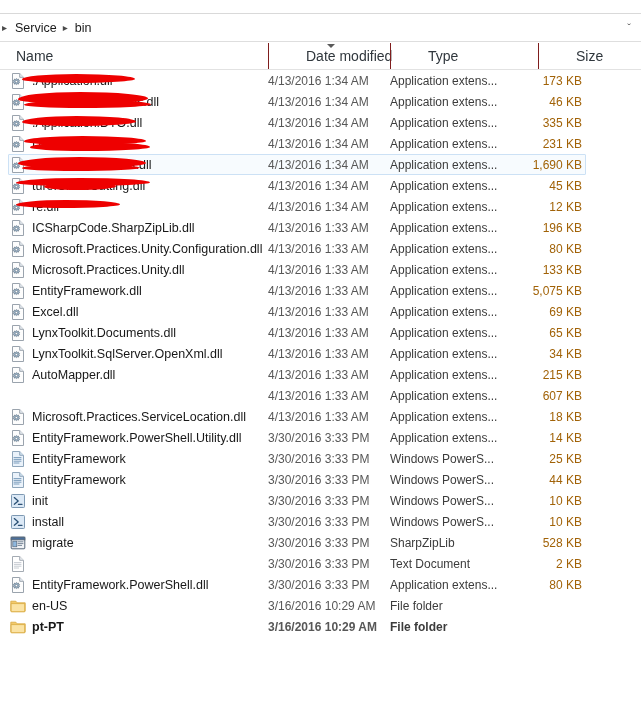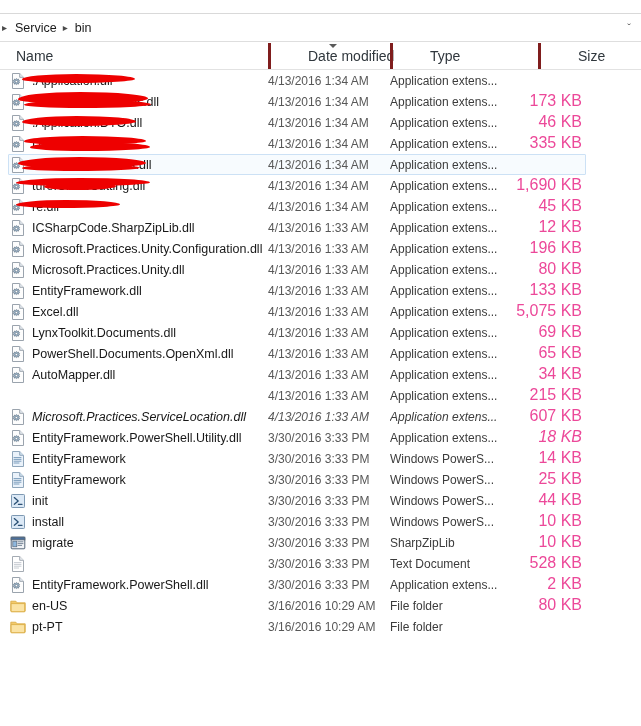--- a/index.html
+++ b/index.html
@@ -47,21 +47,21 @@
     box-sizing:border-box;
   }
   .colheader .col{
     position:absolute;top:0;height:26px;
     display:flex;align-items:center;
     font-size:14px;color:#30373d;
     box-sizing:border-box;
     padding-left:8px;
     white-space:nowrap;
   }
-  .colheader .col.divider{border-left:3px solid #7f1d1d;padding-left:37px;}
+  .colheader .col.divider{border-left:1px solid #7f1d1d;padding-left:37px;}
   .sort-arrow{
     position:absolute;top:1px;
     width:0;height:0;
     border-left:4px solid transparent;
     border-right:4px solid transparent;
     border-top:4px solid #5a5a5a;
   }
 
   
   .c-name{left:8px;width:260px;}
@@ -90,22 +90,22 @@
 
   .cell{
     position:absolute;top:0;height:21px;
     display:flex;align-items:center;
     white-space:nowrap;overflow:hidden;
     box-sizing:border-box;
   }
   .cell-name{left:10px;width:258px;padding-left:0;}
   .cell-date{left:268px;width:118px;color:#575757;font-size:12px;}
   .cell-type{left:390px;width:118px;color:#3c3c3c;font-size:12px;}
-  .cell-size{left:506px;width:80px;color:#ec4899;font-size:16px;
-             justify-content:flex-end;padding-right:4px;margin-top:20px;}
+  .cell-size{left:506px;width:80px;color:#a16207;font-size:12px;
+             justify-content:flex-end;padding-right:4px;}
 
   .fname{font-size:12.5px;color:#181818;position:relative;z-index:1;}
 
   
   .icon{
     width:16px;height:16px;margin-right:6px;flex:0 0 16px;
     position:relative;
   }
   .icon svg{display:block;width:16px;height:16px;}
 
@@ -397,21 +397,21 @@
           <span class="icon">
             <svg viewBox="0 0 16 16">
               <path d="M2.5 0.5h7.2l3.8 3.8v11.2h-11z" fill="#fdfdfd" stroke="#9aa3ad" stroke-width="1"></path>
               <path d="M9.7 0.5v3.8h3.8" fill="#e8edf2" stroke="#9aa3ad" stroke-width="1"></path>
               <g transform="translate(3.2,5.4)">
                 <path d="M3.2 0.2 4.1 1.0 5.2 0.6 5.3 1.8 6.4 2.2 5.8 3.2 6.4 4.2 5.3 4.6 5.2 5.8 4.1 5.4 3.2 6.2 2.3 5.4 1.2 5.8 1.1 4.6 0 4.2 0.6 3.2 0 2.2 1.1 1.8 1.2 0.6 2.3 1.0z" fill="#9fb7cc" stroke="#5a6b7a" stroke-width="0.6" stroke-linejoin="round"></path>
                 <circle cx="3.2" cy="3.2" r="1.2" fill="#fdfdfd" stroke="#5a6b7a" stroke-width="0.6"></circle>
               </g>
             </svg>
           </span>
-          <span class="fname">PowerShell.Documents.OpenXml.dll</span>
+          <span class="fname">LynxToolkit.SqlServer.OpenXml.dll</span>
         </div>
         <div class="cell cell-date">4/13/2016 1:33 AM</div>
         <div class="cell cell-type">Application extens...</div>
         <div class="cell cell-size">34 KB</div>
       </div>
       <div class="row" style="top: 294px;">
         <div class="cell cell-name">
           <span class="icon">
             <svg viewBox="0 0 16 16">
               <path d="M2.5 0.5h7.2l3.8 3.8v11.2h-11z" fill="#fdfdfd" stroke="#9aa3ad" stroke-width="1"></path>
@@ -426,21 +426,21 @@
         </div>
         <div class="cell cell-date">4/13/2016 1:33 AM</div>
         <div class="cell cell-type">Application extens...</div>
         <div class="cell cell-size">215 KB</div>
       </div>
       <div class="row" style="top: 315px;">
         <div class="cell cell-date">4/13/2016 1:33 AM</div>
         <div class="cell cell-type">Application extens...</div>
         <div class="cell cell-size">607 KB</div>
       </div>
-      <div class="row" style="top: 336px; font-style: italic;">
+      <div class="row" style="top: 336px;">
         <div class="cell cell-name">
           <span class="icon">
             <svg viewBox="0 0 16 16">
               <path d="M2.5 0.5h7.2l3.8 3.8v11.2h-11z" fill="#fdfdfd" stroke="#9aa3ad" stroke-width="1"></path>
               <path d="M9.7 0.5v3.8h3.8" fill="#e8edf2" stroke="#9aa3ad" stroke-width="1"></path>
               <g transform="translate(3.2,5.4)">
                 <path d="M3.2 0.2 4.1 1.0 5.2 0.6 5.3 1.8 6.4 2.2 5.8 3.2 6.4 4.2 5.3 4.6 5.2 5.8 4.1 5.4 3.2 6.2 2.3 5.4 1.2 5.8 1.1 4.6 0 4.2 0.6 3.2 0 2.2 1.1 1.8 1.2 0.6 2.3 1.0z" fill="#9fb7cc" stroke="#5a6b7a" stroke-width="0.6" stroke-linejoin="round"></path>
                 <circle cx="3.2" cy="3.2" r="1.2" fill="#fdfdfd" stroke="#5a6b7a" stroke-width="0.6"></circle>
               </g>
             </svg>
@@ -603,21 +603,21 @@
               <path d="M0.8 3.2h5l1.4 1.6h8V13a0.7 0.7 0 0 1-0.7 0.7H1.5A0.7 0.7 0 0 1 0.8 13z" fill="#f3c96b" stroke="#d8a93f" stroke-width="0.8"></path>
               <path d="M1.1 5.6h13.6V13a0.7 0.7 0 0 1-0.7 0.7H1.8A0.7 0.7 0 0 1 1.1 13z" fill="#fbe3a4" stroke="#d8a93f" stroke-width="0.8"></path>
             </svg>
           </span>
           <span class="fname">en-US</span>
         </div>
         <div class="cell cell-date">3/16/2016 10:29 AM</div>
         <div class="cell cell-type">File folder</div>
         <div class="cell cell-size"></div>
       </div>
-      <div class="row" style="top: 546px;">
+      <div class="row" style="top: 546px; font-weight: bold;">
         <div class="cell cell-name">
           <span class="icon">
             <svg viewBox="0 0 16 16">
               <path d="M0.8 3.2h5l1.4 1.6h8V13a0.7 0.7 0 0 1-0.7 0.7H1.5A0.7 0.7 0 0 1 0.8 13z" fill="#f3c96b" stroke="#d8a93f" stroke-width="0.8"></path>
               <path d="M1.1 5.6h13.6V13a0.7 0.7 0 0 1-0.7 0.7H1.8A0.7 0.7 0 0 1 1.1 13z" fill="#fbe3a4" stroke="#d8a93f" stroke-width="0.8"></path>
             </svg>
           </span>
           <span class="fname">pt-PT</span>
         </div>
         <div class="cell cell-date">3/16/2016 10:29 AM</div>

